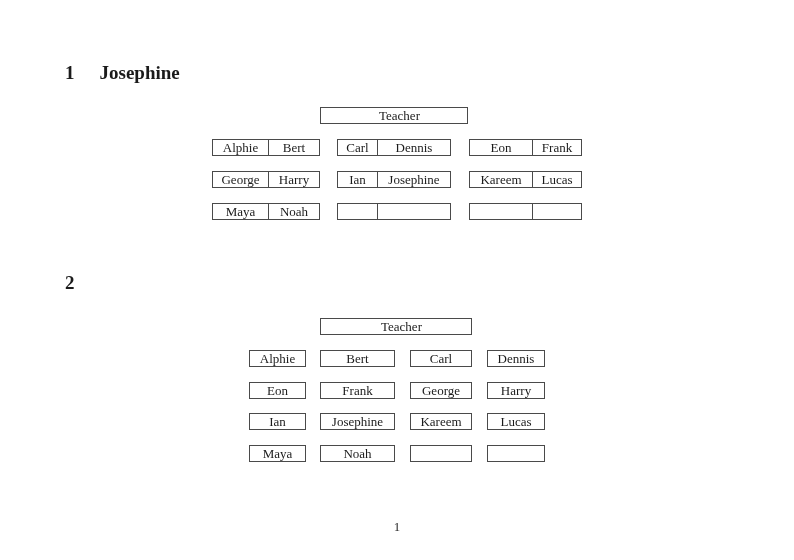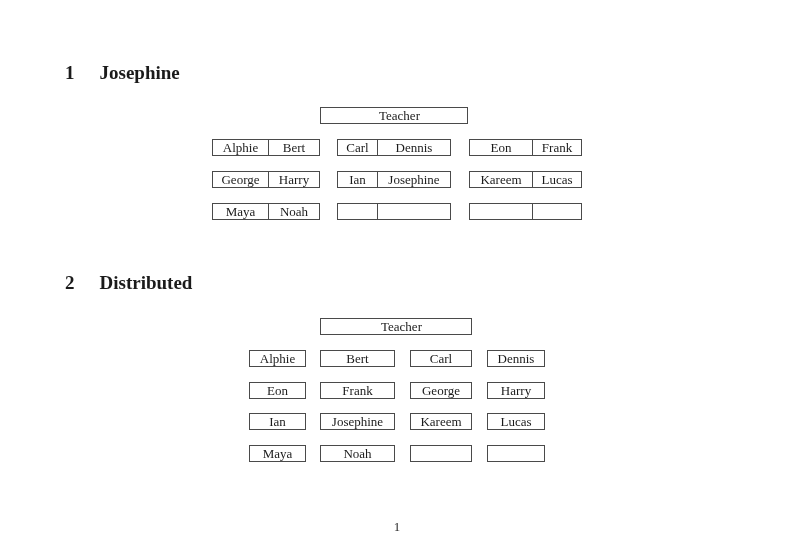--- a/index.html
+++ b/index.html
@@ -103,21 +103,20 @@
     <span class="seat seat-l"></span>
     <span class="seat seat-r"></span>
   </div>
   <div class="desk col3 r3">
     <span class="seat seat-l"></span>
     <span class="seat seat-r"></span>
   </div>
 
   <div class="heading h-distributed">
     <span>2</span>
-    <span>Distributed</span>
   </div>
 
   <div class="tbox teacher-distributed">
     <span>Teacher</span>
   </div>
 
   <div class="box dcol1 dr1">Alphie</div>
   <div class="box dcol2 dr1">Bert</div>
   <div class="box dcol3 dr1">Carl</div>
   <div class="box dcol4 dr1">Dennis</div>

